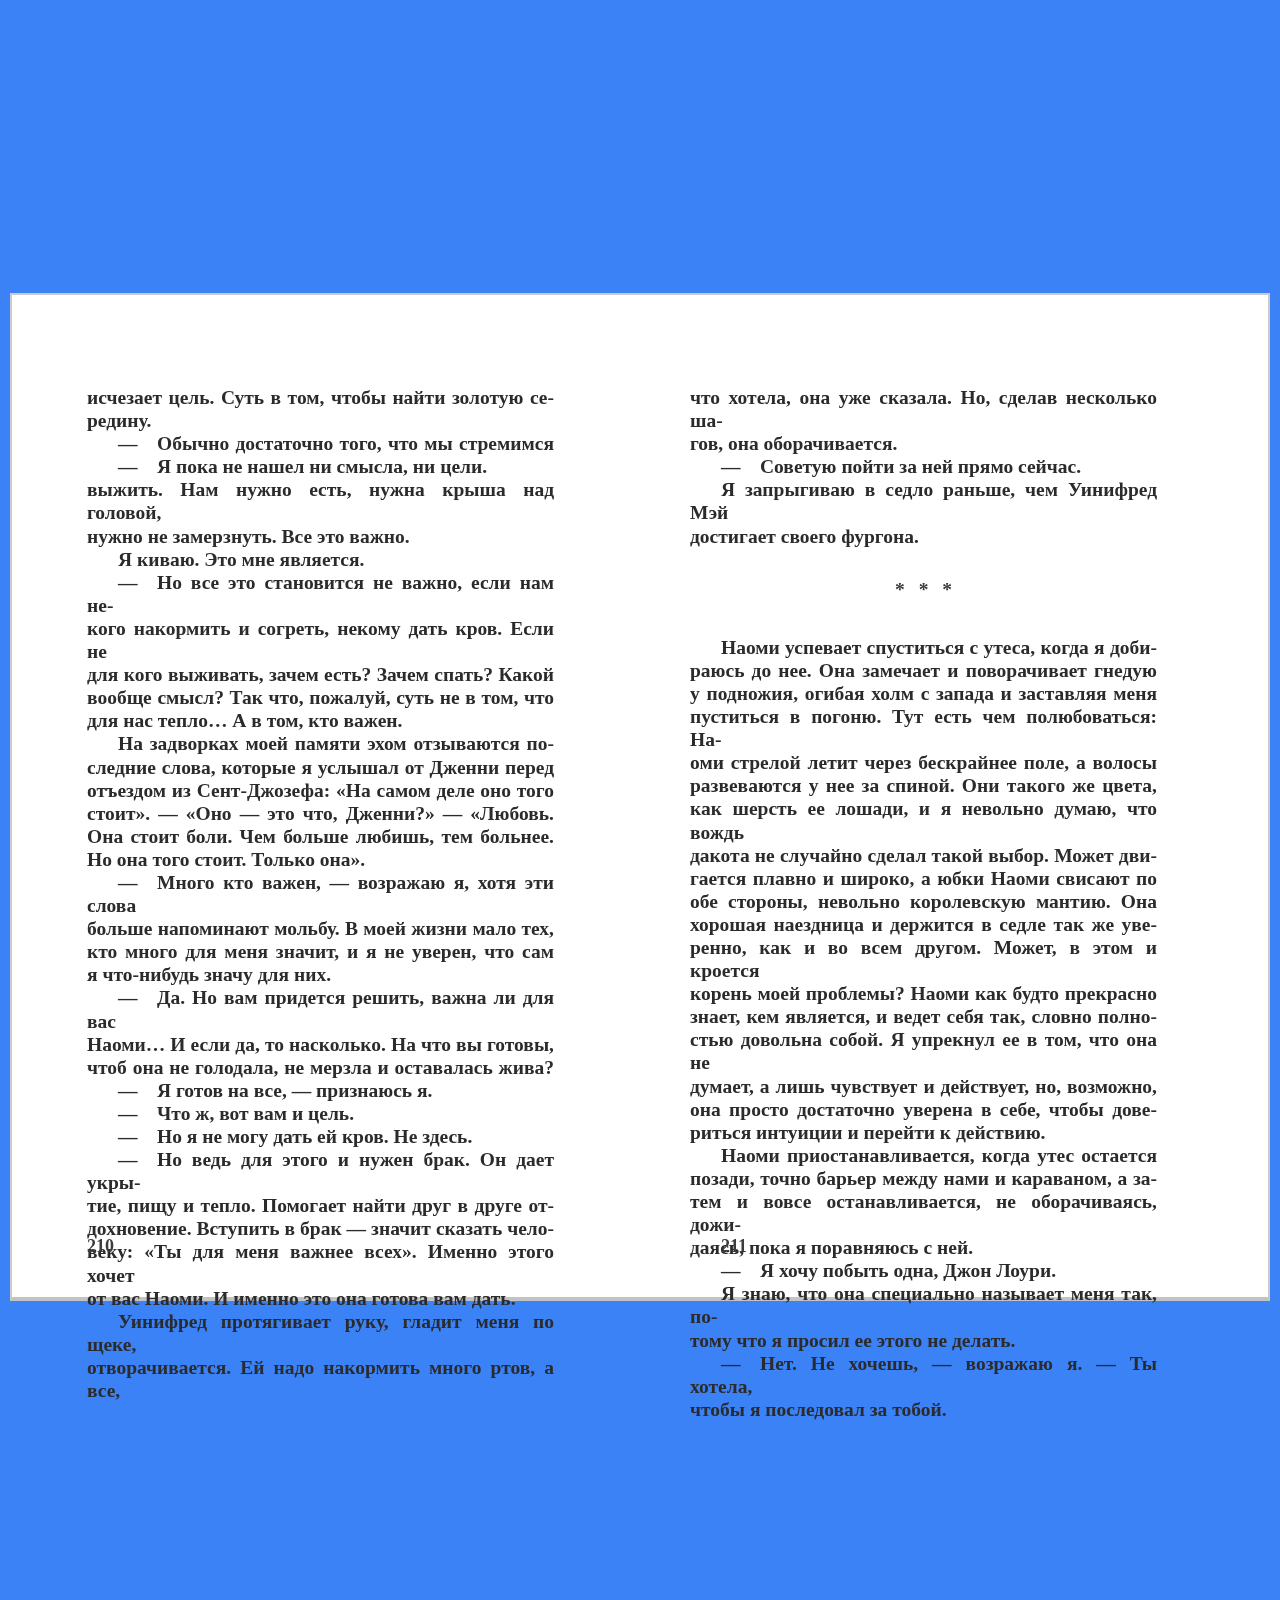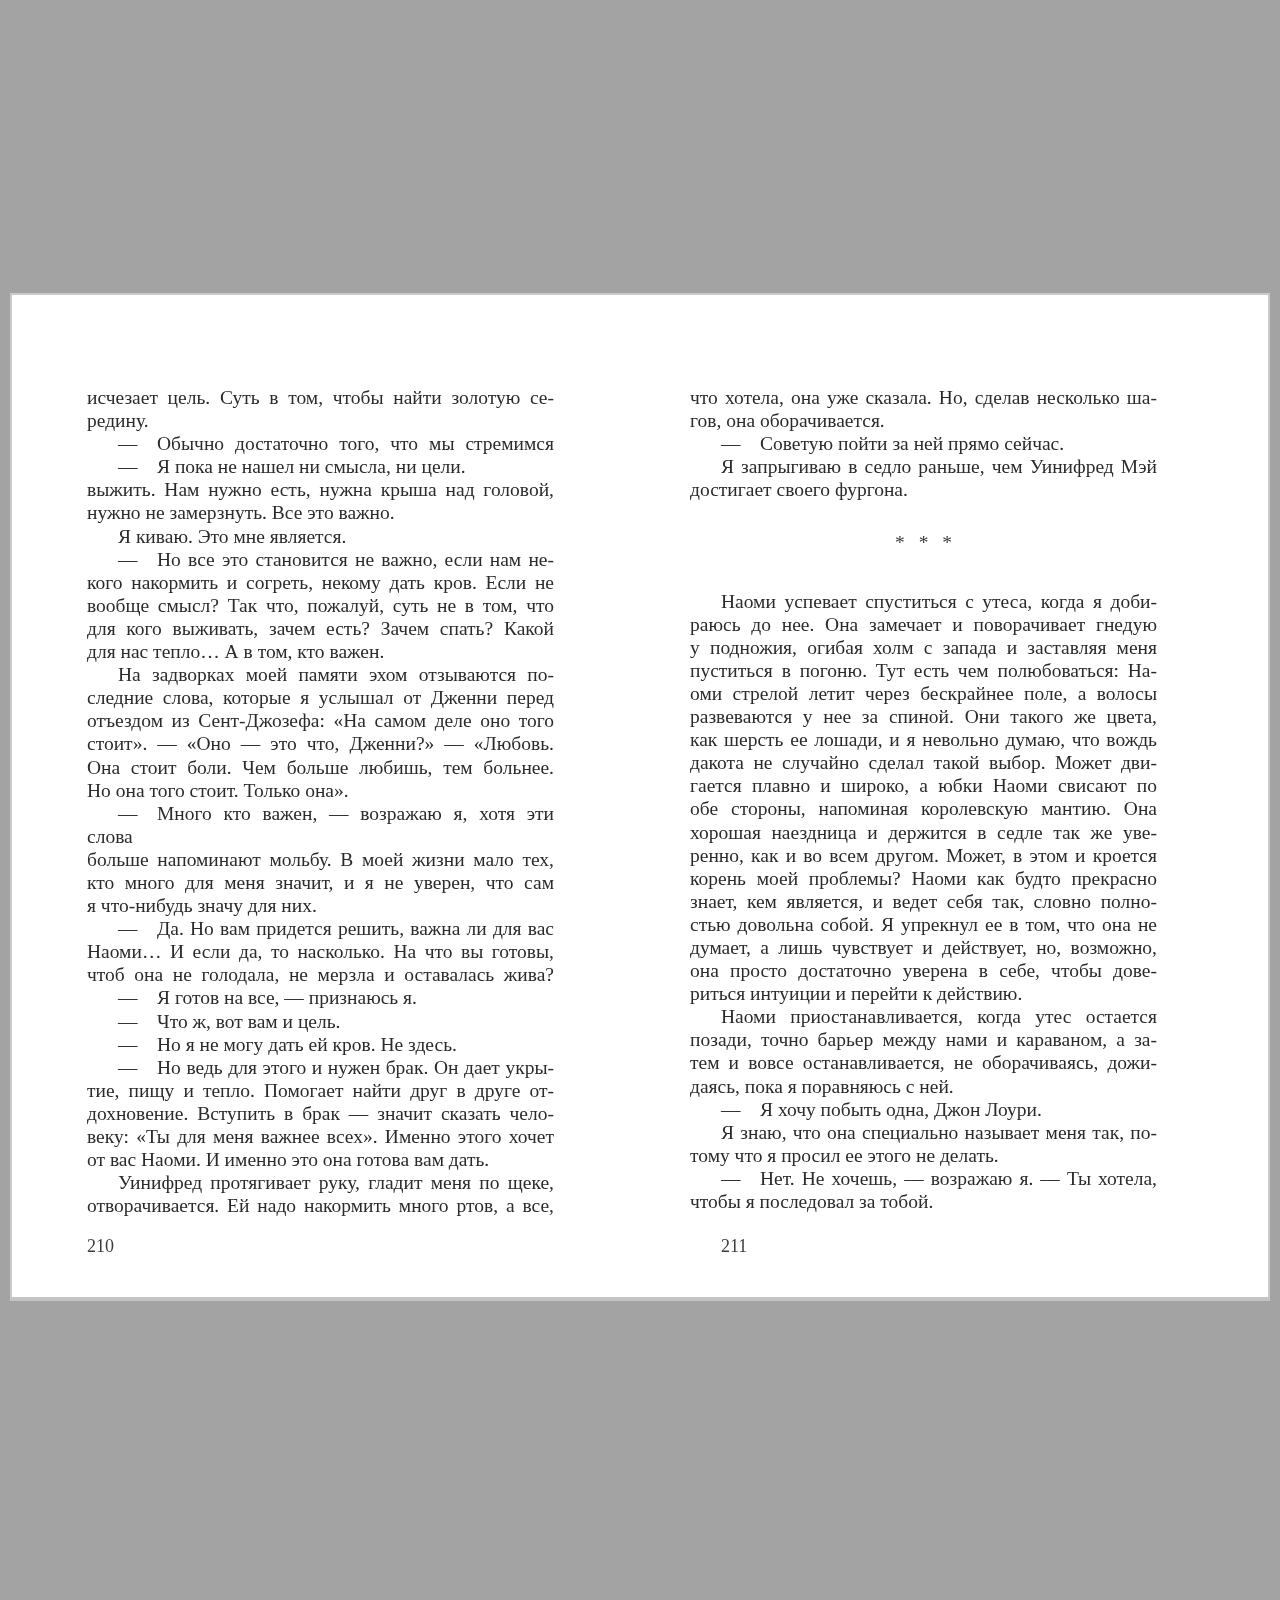--- a/index.html
+++ b/index.html
@@ -9,21 +9,22 @@
   }
   body {
     width: 1280px;
     height: 1600px;
     position: relative;
     font-family: "Liberation Serif", "DejaVu Serif", serif;
   }
   .stage {
     position: absolute;
     inset: 0;
-    background: #a3a3a3;
+    background: #3b82f6;
+    font-weight: bold;
   }
   .spread {
     position: absolute;
     left: 10px;
     top: 293px;
     width: 1256px;
     height: 1002px;
     background: #ffffff;
     border: 2px solid #cacaca;
     border-bottom: 4px solid #c3c3c3;
@@ -74,22 +75,22 @@
     <div class="page-col left">
         <div class="line fill">исчезает цель. Суть в том, чтобы найти золотую се-</div>
         <div class="line">редину.</div>
         <div class="line ind fill">— Обычно достаточно того, что мы стремимся</div>
         <div class="line ind">— Я пока не нашел ни смысла, ни цели.</div>
         <div class="line fill">выжить. Нам нужно есть, нужна крыша над головой,</div>
         <div class="line">нужно не замерзнуть. Все это важно.</div>
         <div class="line ind">Я киваю. Это мне является.</div>
         <div class="line ind fill">— Но все это становится не важно, если нам не-</div>
         <div class="line fill">кого накормить и согреть, некому дать кров. Если не</div>
+        <div class="line fill">для кого выживать, зачем есть? Зачем спать? Какой</div>
         <div class="line fill">вообще смысл? Так что, пожалуй, суть не в том, что</div>
-        <div class="line fill">для кого выживать, зачем есть? Зачем спать? Какой</div>
         <div class="line">для нас тепло… А в том, кто важен.</div>
         <div class="line ind fill">На задворках моей памяти эхом отзываются по-</div>
         <div class="line fill">следние слова, которые я услышал от Дженни перед</div>
         <div class="line fill">отъездом из Сент-Джозефа: «На самом деле оно того</div>
         <div class="line fill">стоит». — «Оно — это что, Дженни?» — «Любовь.</div>
         <div class="line fill">Она стоит боли. Чем больше любишь, тем больнее.</div>
         <div class="line">Но она того стоит. Только она».</div>
         <div class="line ind fill">— Много кто важен, — возражаю я, хотя эти слова</div>
         <div class="line fill">больше напоминают мольбу. В моей жизни мало тех,</div>
         <div class="line fill">кто много для меня значит, и я не уверен, что сам</div>
@@ -117,21 +118,21 @@
         <div class="line sep">* * *</div>
         <div class="line ind fill">Наоми успевает спуститься с утеса, когда я доби-</div>
         <div class="line fill">раюсь до нее. Она замечает и поворачивает гнедую</div>
         <div class="line fill">у подножия, огибая холм с запада и заставляя меня</div>
         <div class="line fill">пуститься в погоню. Тут есть чем полюбоваться: На-</div>
         <div class="line fill">оми стрелой летит через бескрайнее поле, а волосы</div>
         <div class="line fill">развеваются у нее за спиной. Они такого же цвета,</div>
         <div class="line fill">как шерсть ее лошади, и я невольно думаю, что вождь</div>
         <div class="line fill">дакота не случайно сделал такой выбор. Может дви-</div>
         <div class="line fill">гается плавно и широко, а юбки Наоми свисают по</div>
-        <div class="line fill">обе стороны, напоминая королевскую мантию. Она</div>
+        <div class="line fill">обе стороны, невольно королевскую мантию. Она</div>
         <div class="line fill">хорошая наездница и держится в седле так же уве-</div>
         <div class="line fill">ренно, как и во всем другом. Может, в этом и кроется</div>
         <div class="line fill">корень моей проблемы? Наоми как будто прекрасно</div>
         <div class="line fill">знает, кем является, и ведет себя так, словно полно-</div>
         <div class="line fill">стью довольна собой. Я упрекнул ее в том, что она не</div>
         <div class="line fill">думает, а лишь чувствует и действует, но, возможно,</div>
         <div class="line fill">она просто достаточно уверена в себе, чтобы дове-</div>
         <div class="line">риться интуиции и перейти к действию.</div>
         <div class="line ind fill">Наоми приостанавливается, когда утес остается</div>
         <div class="line fill">позади, точно барьер между нами и караваном, а за-</div>

